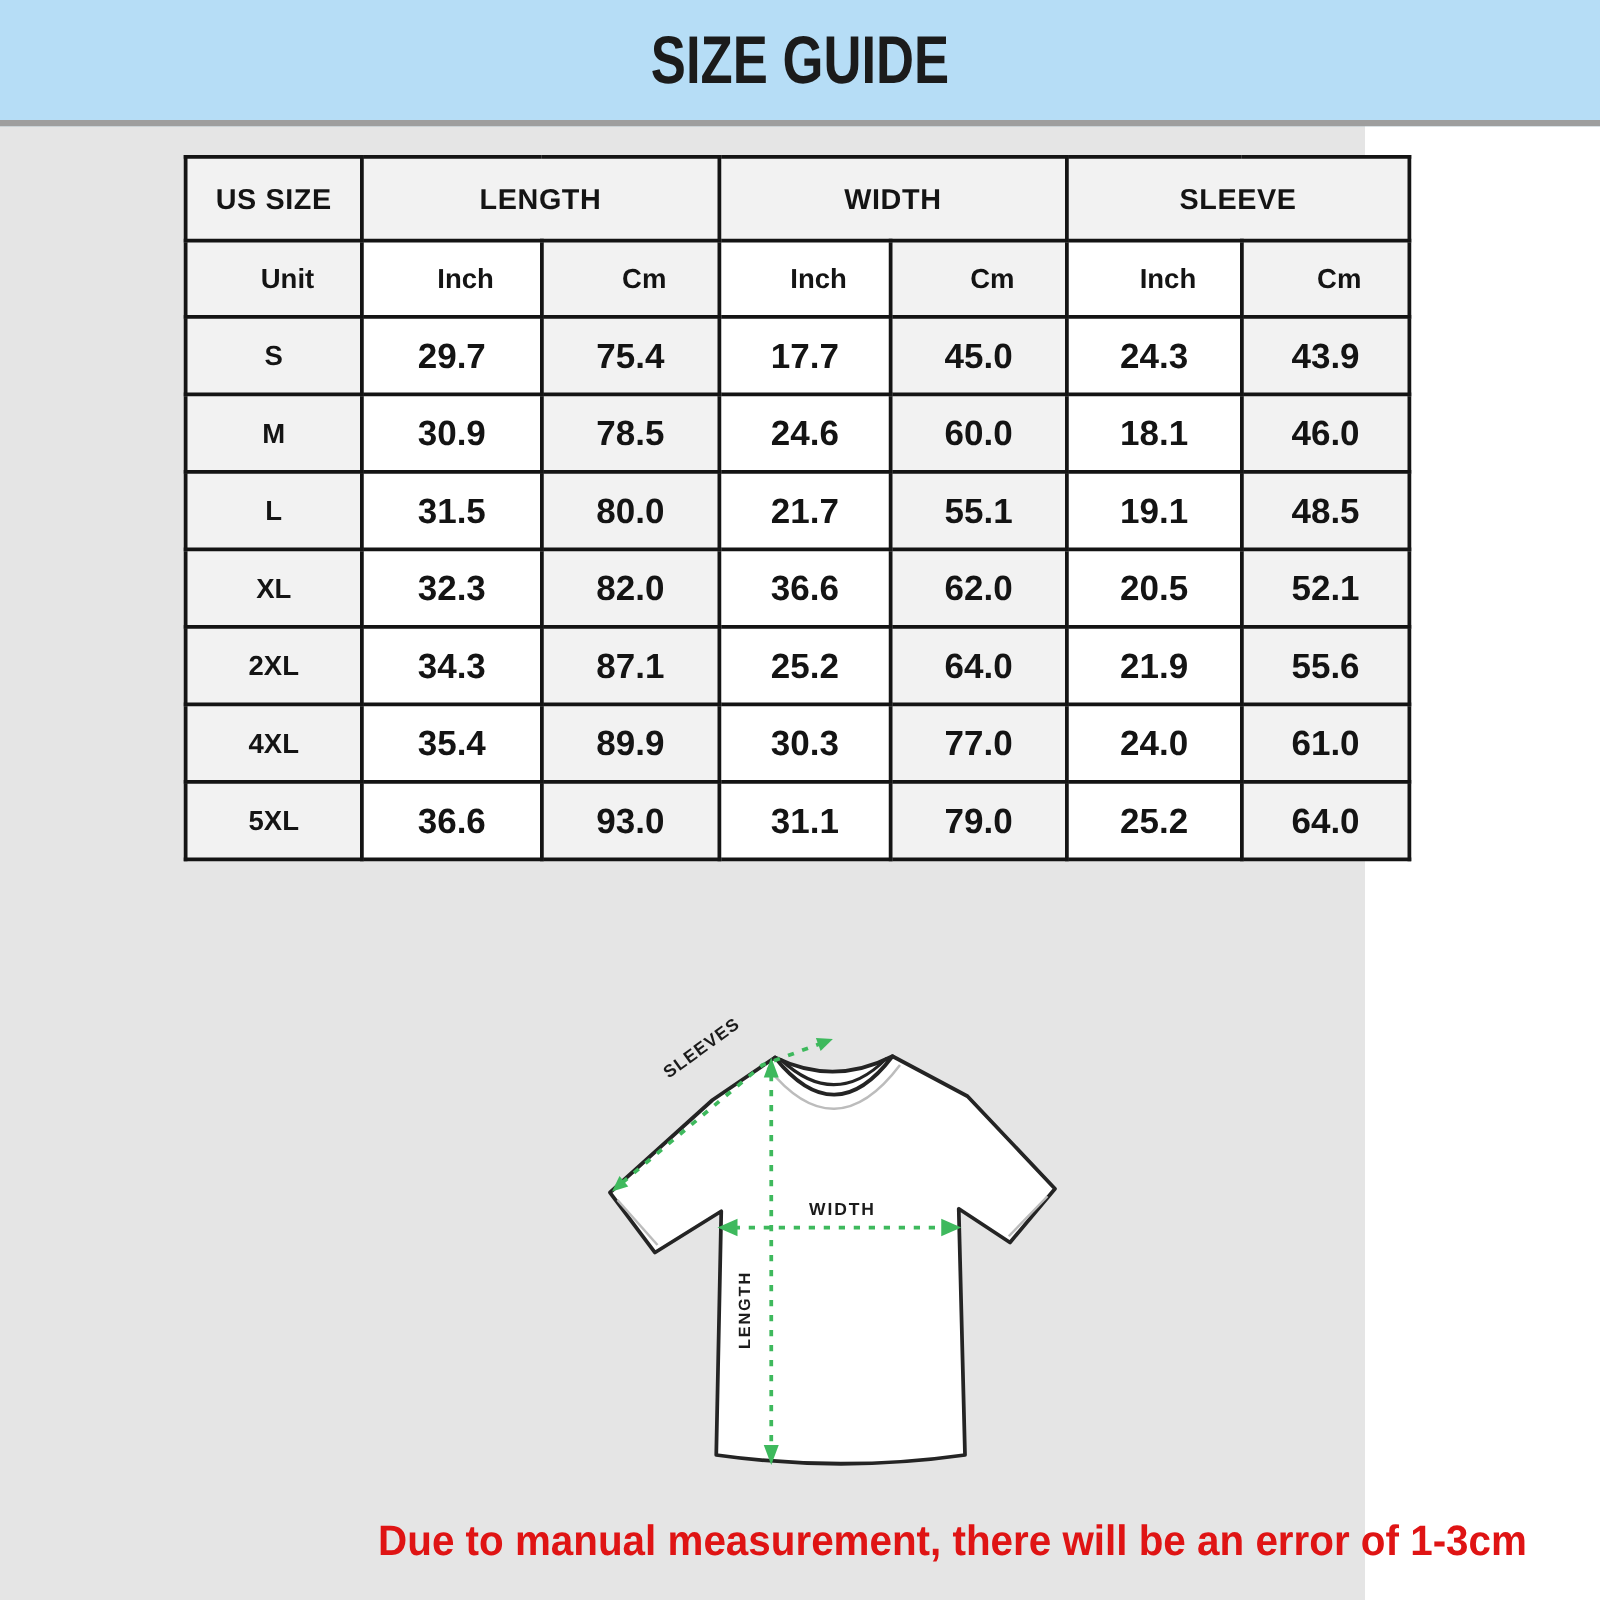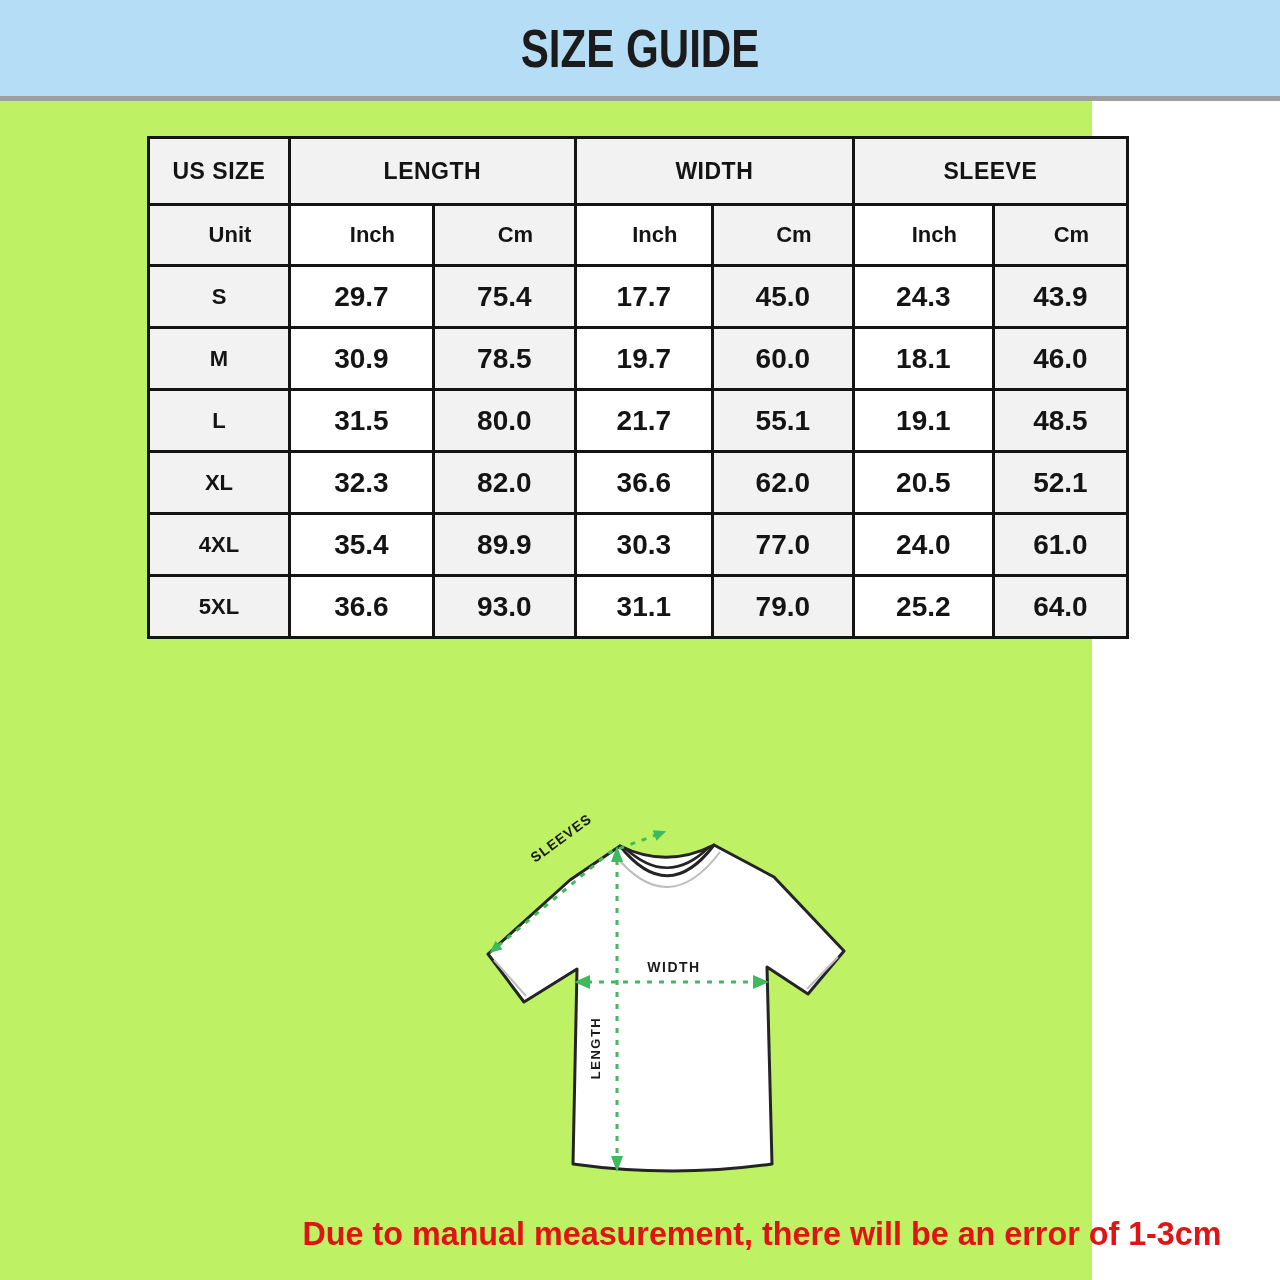--- a/index.html
+++ b/index.html
@@ -1,26 +1,26 @@
 <!DOCTYPE html>
 <html><head>
 <meta charset="utf-8">
 <style>
   html,body{margin:0;padding:0;width:1280px;height:1280px;background:#fff;overflow:hidden;
     font-family:"Liberation Sans",sans-serif;}
-  .page{position:relative;width:1092px;height:1280px;background:#bef264;}
+  .page{position:relative;width:1092px;height:1280px;background:#e5e5e5;}
 
   
   .banner{position:absolute;left:0;top:0;width:1280px;height:96px;background:#b6ddf6;
     border-bottom:5px solid #9e9e9e;display:flex;align-items:center;justify-content:center;}
   .banner .title{font-size:54px;font-weight:800;color:#1b1b1b;letter-spacing:0px;
     transform:scaleX(0.78);display:inline-block;white-space:nowrap;}
 
   
-  table.size-table{position:absolute;left:147px;top:136px;width:982px;border-collapse:collapse;
+  table.size-table{position:absolute;left:147px;top:124px;width:982px;border-collapse:collapse;
     table-layout:fixed;}
   table.size-table col.c-gray{background:#f2f2f2;}
   table.size-table col.c-white{background:#ffffff;}
   table.size-table th,table.size-table td{border:3px solid #141414;text-align:center;
     vertical-align:middle;color:#141414;padding:0;}
   tr.group-row th{height:64px;font-size:23px;font-weight:700;background:#f2f2f2;letter-spacing:.5px;}
   tr.unit-row th{height:58px;font-size:22px;font-weight:700;padding-left:22px;}
   tbody th{height:59px;font-size:22px;font-weight:700;}
   tbody td{height:59px;font-size:28px;font-weight:700;}
 
@@ -76,21 +76,21 @@
         <td>75.4</td>
         <td>17.7</td>
         <td>45.0</td>
         <td>24.3</td>
         <td>43.9</td>
       </tr>
       <tr>
         <th>M</th>
         <td>30.9</td>
         <td>78.5</td>
-        <td>19.7</td>
+        <td>24.6</td>
         <td>60.0</td>
         <td>18.1</td>
         <td>46.0</td>
       </tr>
       <tr>
         <th>L</th>
         <td>31.5</td>
         <td>80.0</td>
         <td>21.7</td>
         <td>55.1</td>
@@ -98,20 +98,29 @@
         <td>48.5</td>
       </tr>
       <tr>
         <th>XL</th>
         <td>32.3</td>
         <td>82.0</td>
         <td>36.6</td>
         <td>62.0</td>
         <td>20.5</td>
         <td>52.1</td>
+      </tr>
+      <tr>
+        <th>2XL</th>
+        <td>34.3</td>
+        <td>87.1</td>
+        <td>25.2</td>
+        <td>64.0</td>
+        <td>21.9</td>
+        <td>55.6</td>
       </tr>
       <tr>
         <th>4XL</th>
         <td>35.4</td>
         <td>89.9</td>
         <td>30.3</td>
         <td>77.0</td>
         <td>24.0</td>
         <td>61.0</td>
       </tr>

